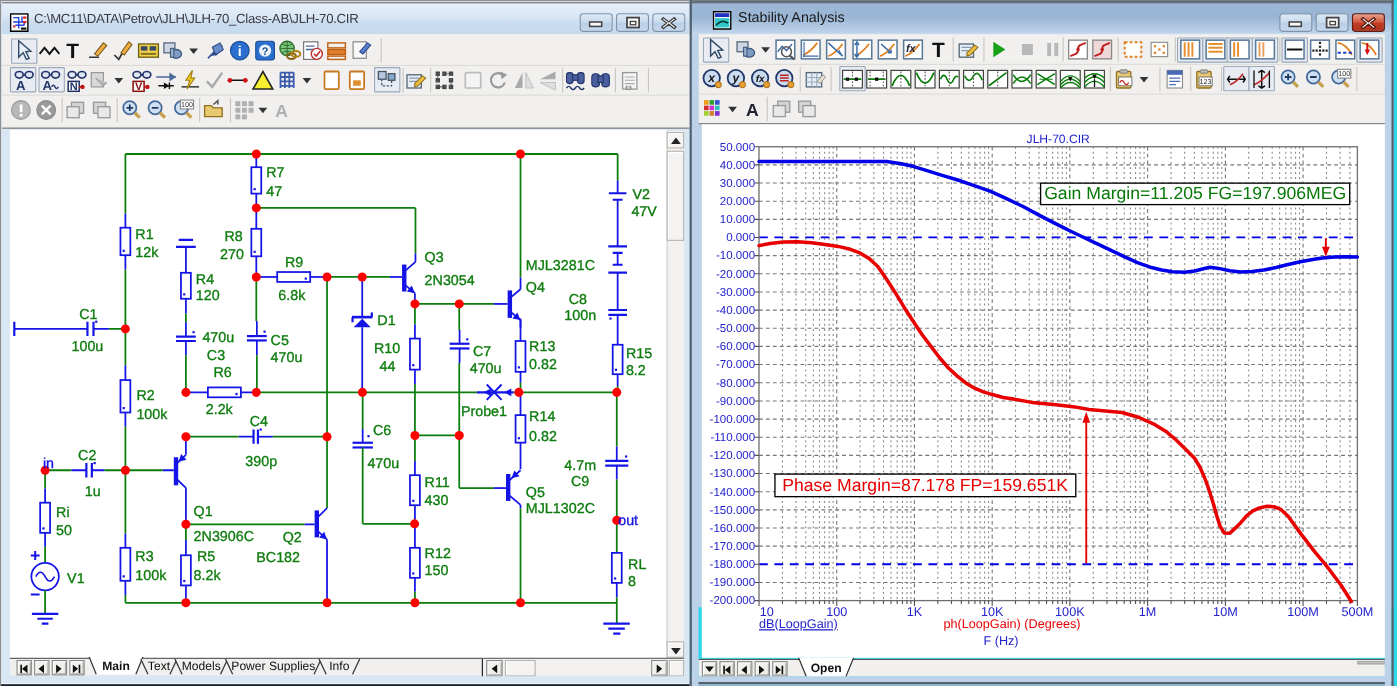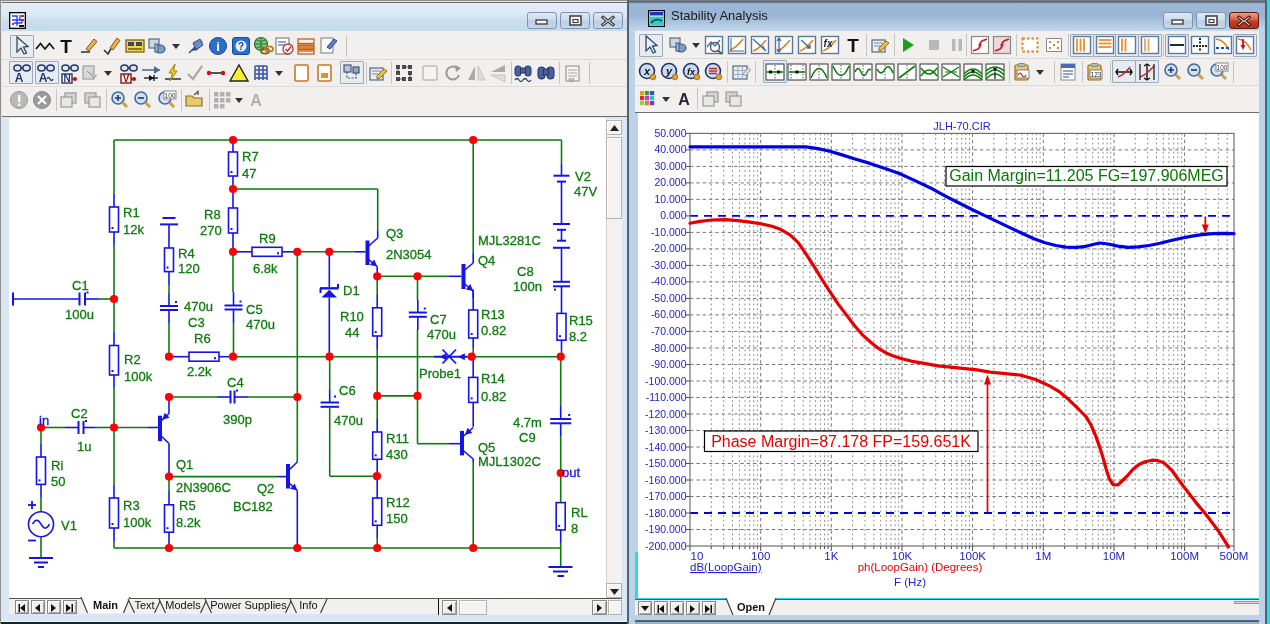--- a/index.html
+++ b/index.html
@@ -37,20 +37,21 @@
       <g stroke="#2040e0" stroke-width="1.3" fill="none">
         <path d="M3 4 L8 4 L8 14 M3 8 L13 8 M11 3 L11 8 M5 11 L13 11 M13 8 L13 11"></path>
       </g>
       <g fill="#e02020">
         <rect x="12" y="3" width="3" height="2"></rect>
         <rect x="12" y="7" width="3" height="2"></rect>
         <rect x="3" y="11" width="2" height="2"></rect>
       </g>
       <rect x="10" y="13" width="5" height="2" fill="#111"></rect>
     </svg>
+    <div class="title-txt" style="left:30px">C:\MC11\DATA\Petrov\JLH\JLH-70_Class-AB\JLH-70.CIR</div>
     <div class="wbtn" style="left:526px"></div>
     <div class="wbtn" style="left:559px"></div>
     <div class="wbtn" style="left:592px"></div>
     <svg class="abs" style="left:526px;top:11px" width="30" height="17" viewBox="0 0 30 17">
       <rect x="9" y="8" width="11" height="4" fill="#f8f8f8" stroke="#444" stroke-width="1.4"></rect>
     </svg>
     <svg class="abs" style="left:559px;top:11px" width="30" height="17" viewBox="0 0 30 17">
       <rect x="10" y="4" width="11" height="9" fill="#f8f8f8" stroke="#444" stroke-width="1.6"></rect>
       <rect x="13" y="7.5" width="5" height="3" fill="#fff" stroke="#444" stroke-width="1.2"></rect>
     </svg>

